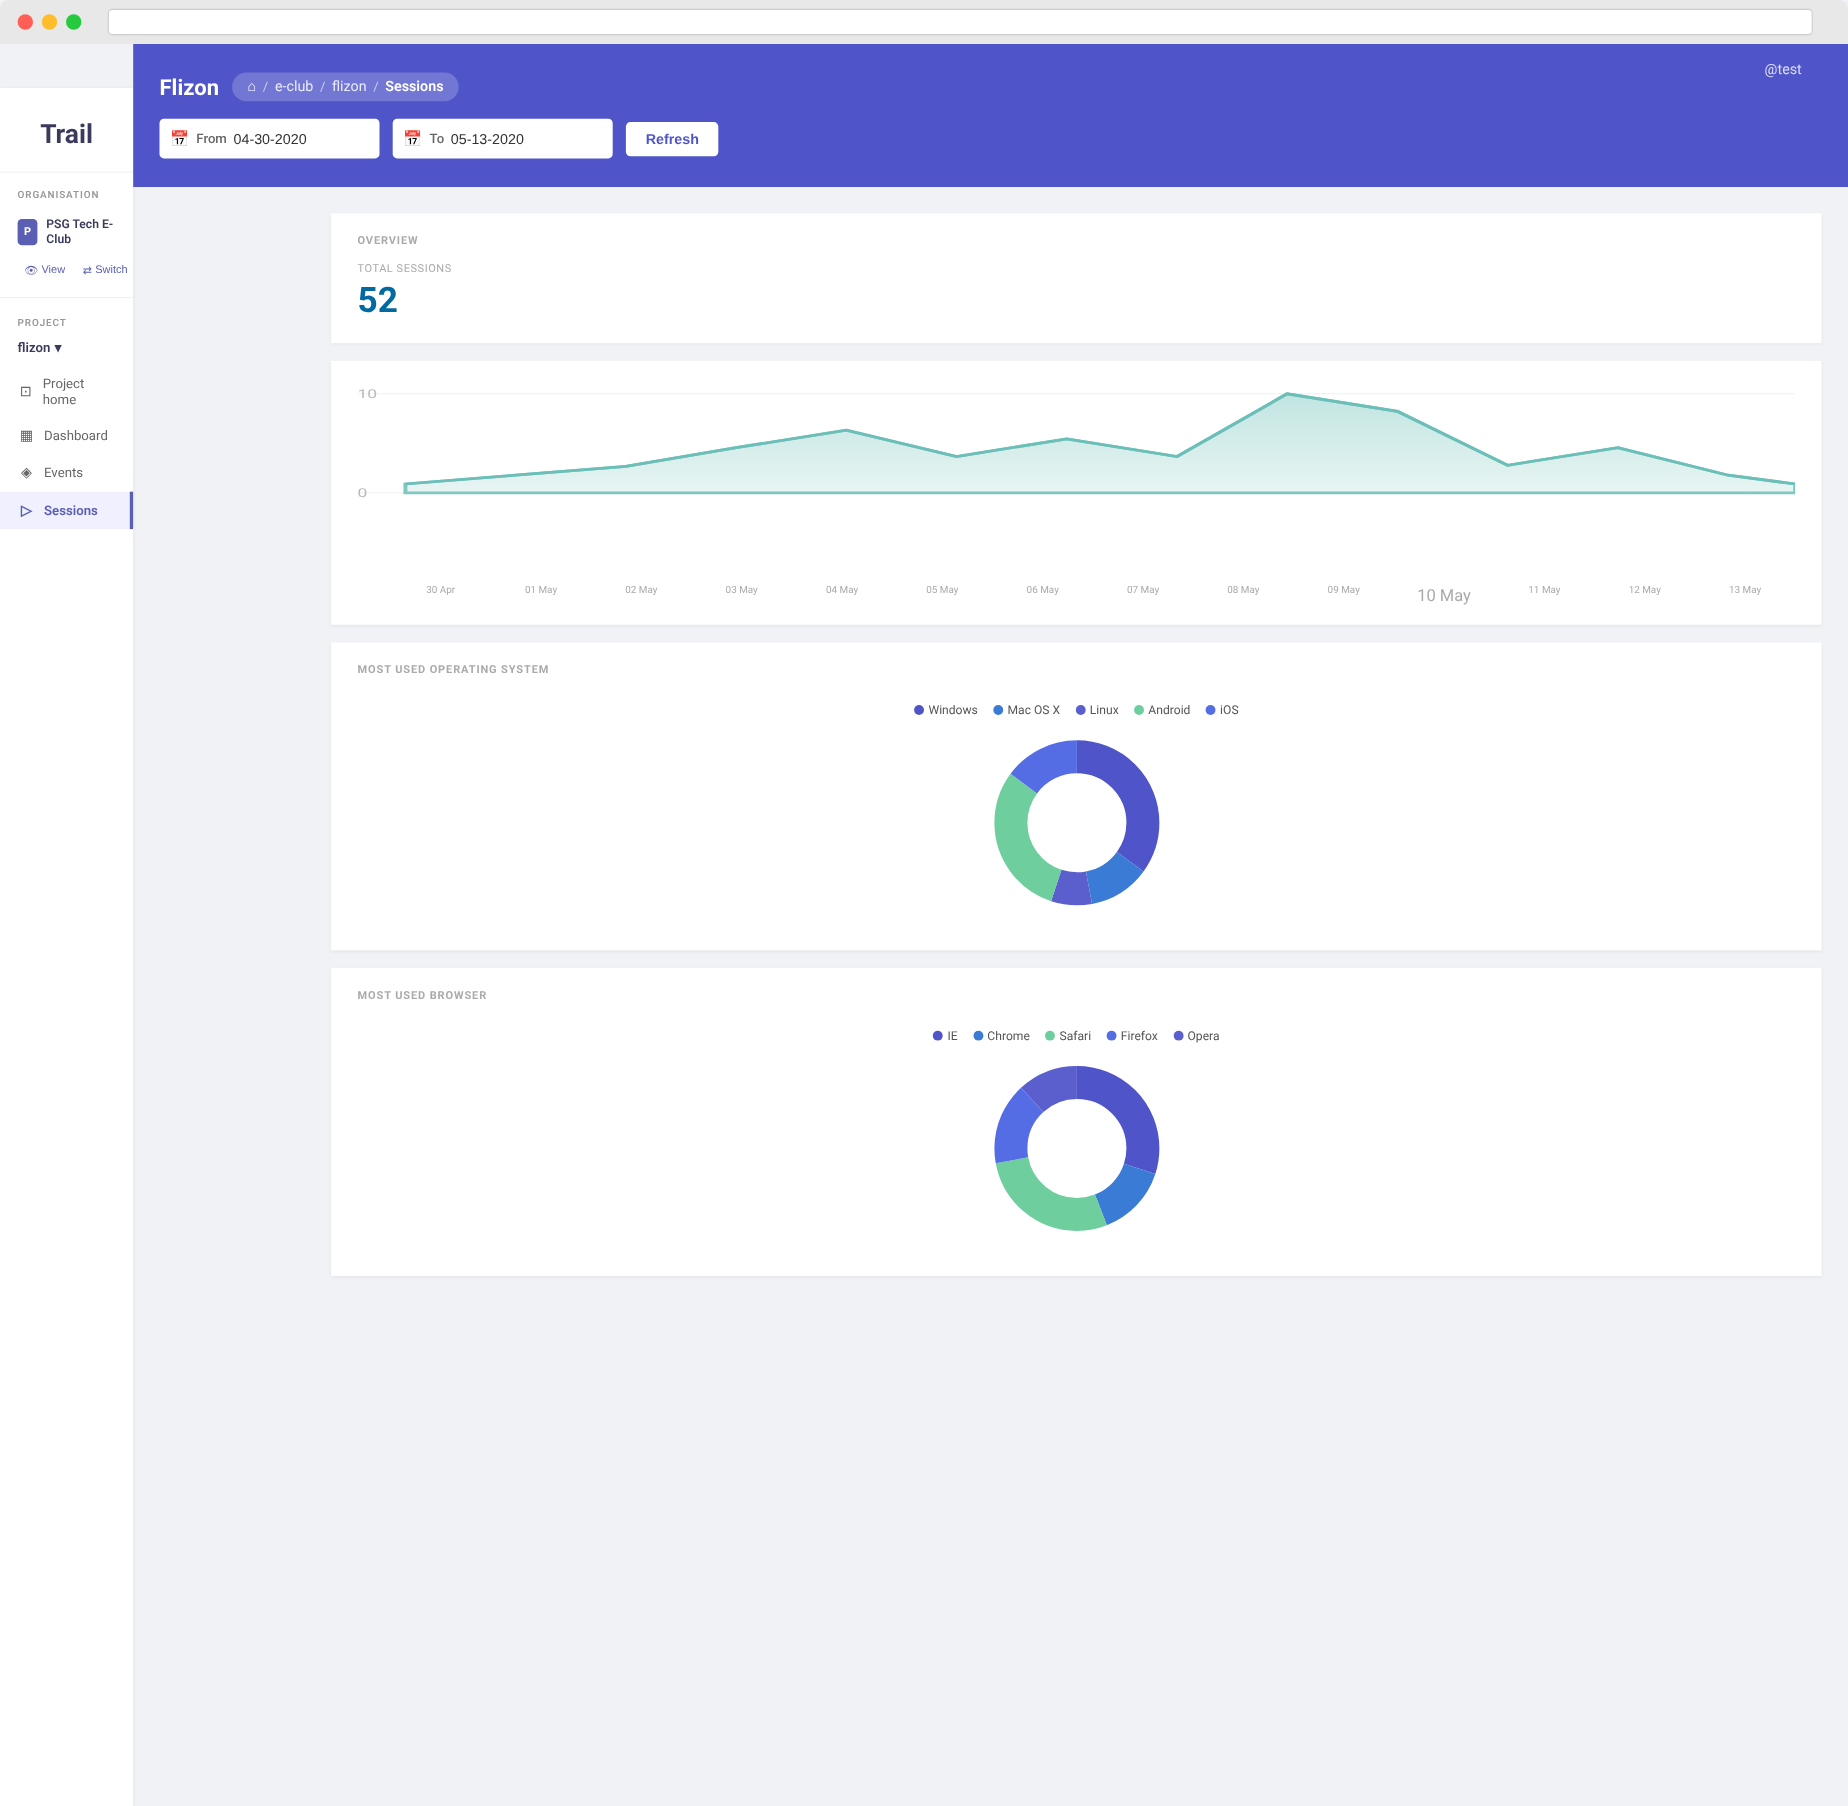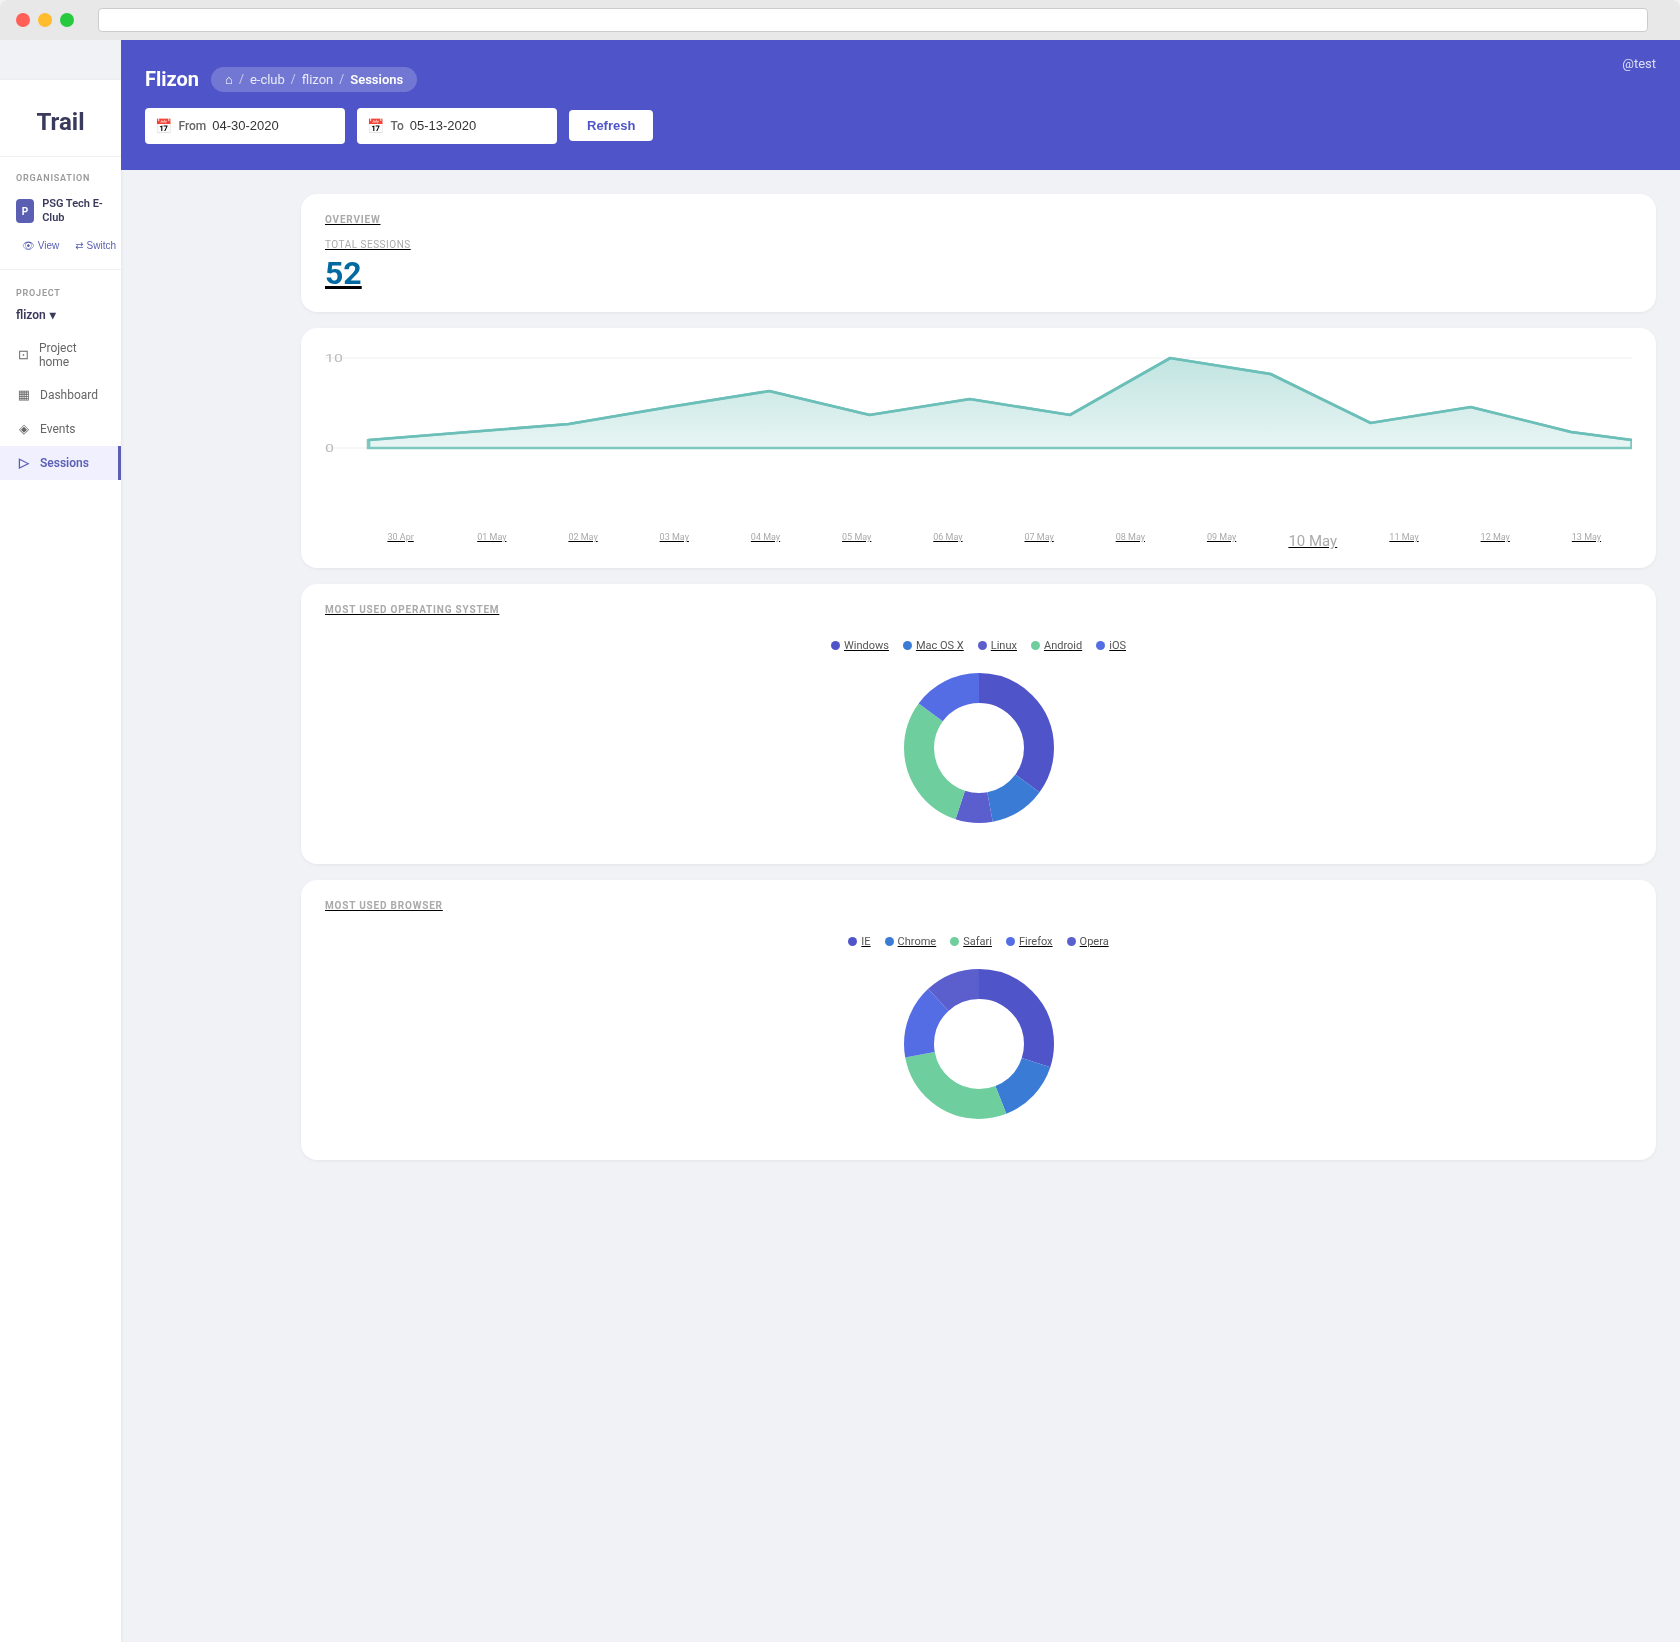--- a/index.html
+++ b/index.html
@@ -179,21 +179,21 @@
       font-size: 13px;
       color: white;
     }
     .breadcrumb-pill a {
       color: rgba(255,255,255,0.85);
       text-decoration: none;
     }
     .breadcrumb-sep { color: rgba(255,255,255,0.6); font-size: 12px; }
     .breadcrumb-current { color: white; font-weight: 600; }
     .user-badge {
-      position: absolute; top: 16px; right: 24px;
+      position: absolute; top: 16px; right: 42px;
       color: rgba(255,255,255,0.8);
       font-size: 13px;
     }
     .header-controls {
       display: flex;
       align-items: center;
       gap: 12px;
     }
     .date-input-group {
       display: flex;
@@ -234,24 +234,23 @@
       overflow-y: auto;
       padding: 24px 24px 24px 180px;
       display: flex;
       flex-direction: column;
       gap: 16px;
     }
 
     
     .card {
       background: white;
-      border-radius: 16px;
+      border-radius: 0;
       padding: 20px 24px;
       box-shadow: 0 1px 3px rgba(0,0,0,0.06);
-      text-decoration: underline;
     }
     .card-title {
       font-size: 10px;
       font-weight: 700;
       color: #aaa;
       text-transform: uppercase;
       letter-spacing: 0.8px;
       margin-bottom: 14px;
     }
 

